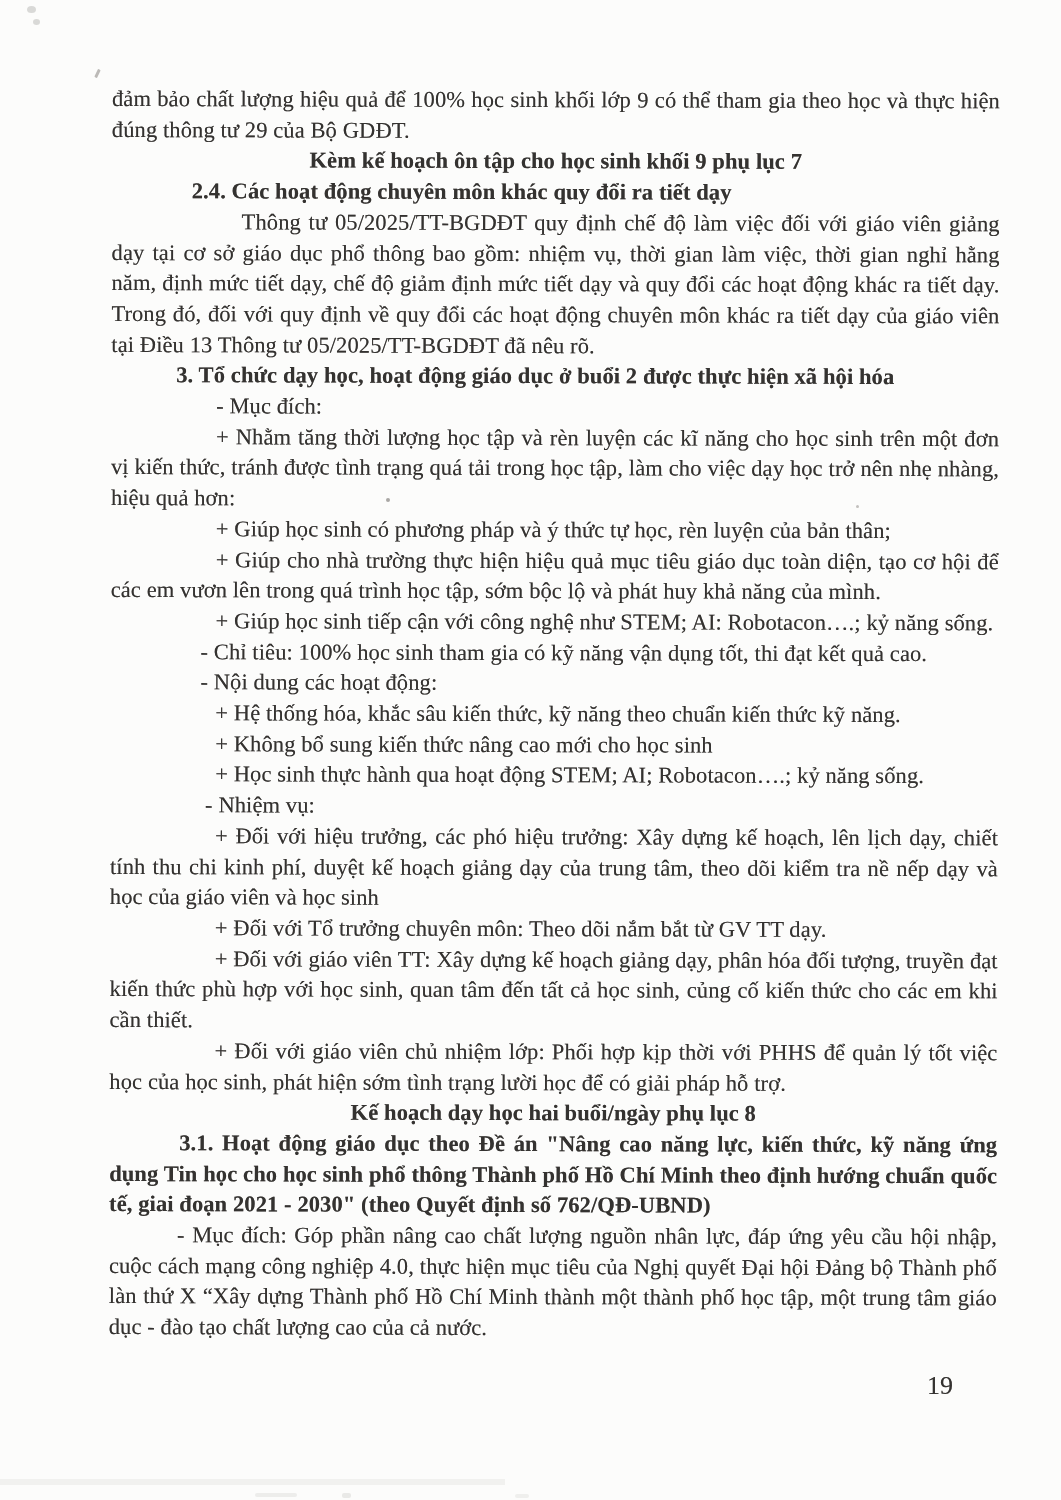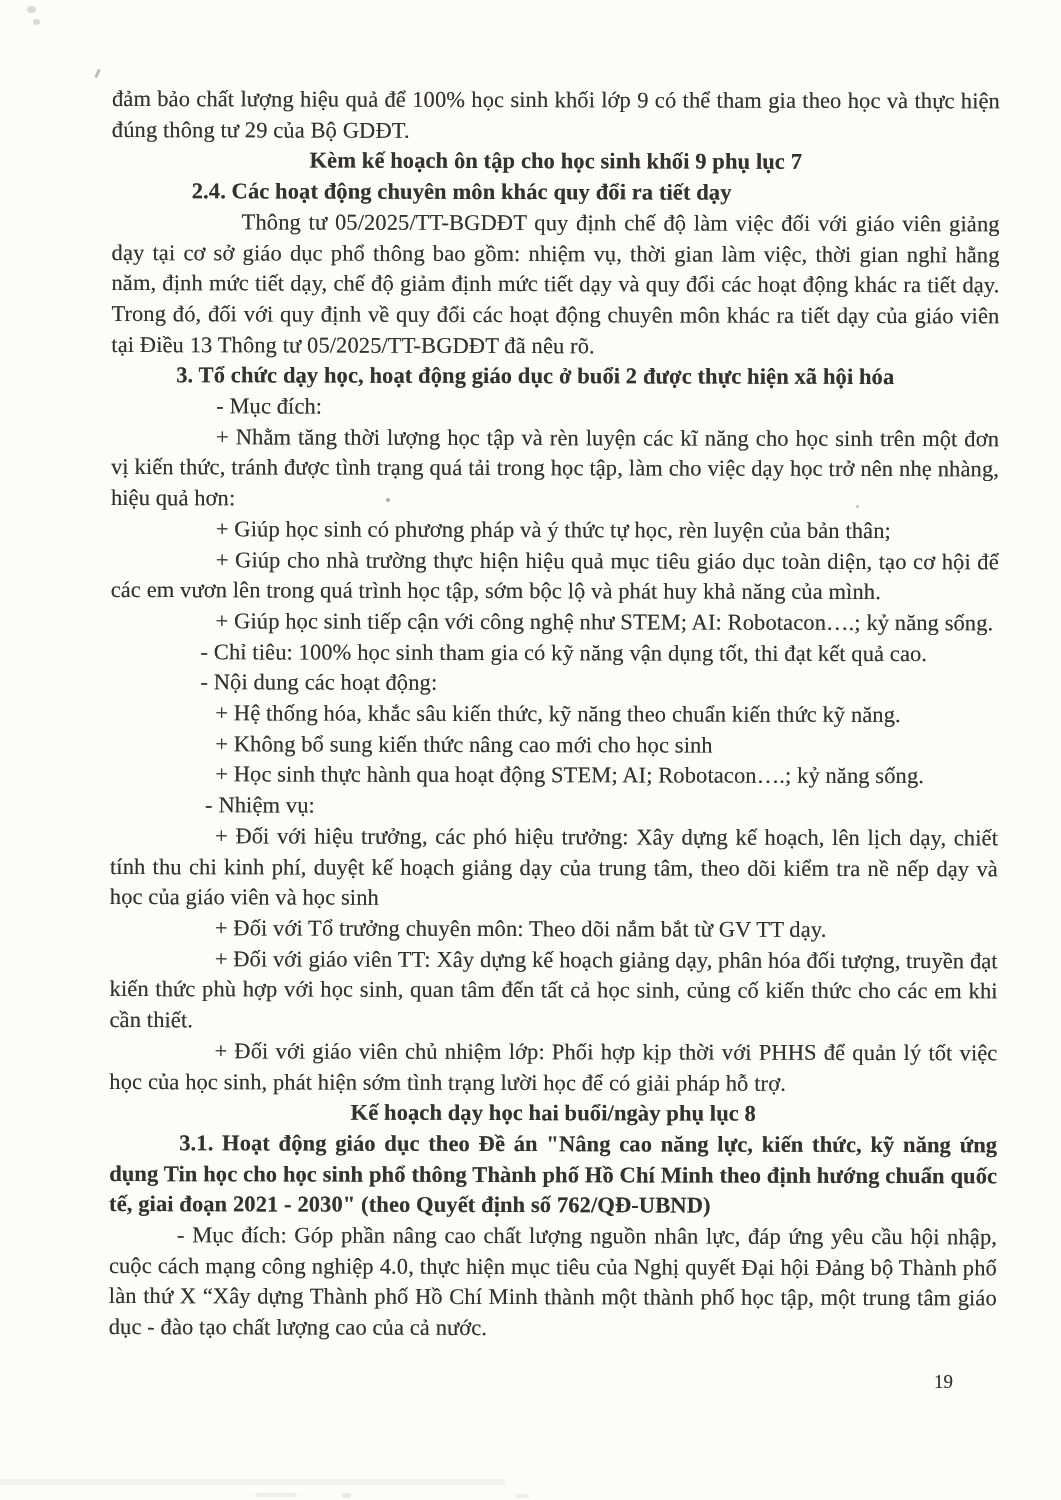--- a/index.html
+++ b/index.html
@@ -32,21 +32,21 @@
   .i65 { text-indent:65px; }
   .i68 { text-indent:68px; }
   .i70 { text-indent:70px; }
   .i80 { text-indent:80px; }
   .i90 { text-indent:90px; }
   .i95 { text-indent:95px; }
   .i105 { text-indent:105px; }
   .i130 { text-indent:130px; }
   .pageno {
     position:absolute; top:1371px; right:108px;
-    font-size:19px; text-shadow:0 0 0.6px rgba(52,50,48,0.5);
+    font-size:26px; text-shadow:0 0 0.6px rgba(52,50,48,0.5);
   }
   
   .artifact { position:absolute; pointer-events:none; }
   .speck { border-radius:50%; background:#d9d9d7; }
   .s1 { left:27px; top:6px;  width:9px; height:7px; }
   .s2 { left:33px; top:19px; width:7px; height:6px; }
   .tick {
     left:96px; top:69px; width:3px; height:9px;
     background:#bcbab7; transform:rotate(25deg); border-radius:1px;
   }

